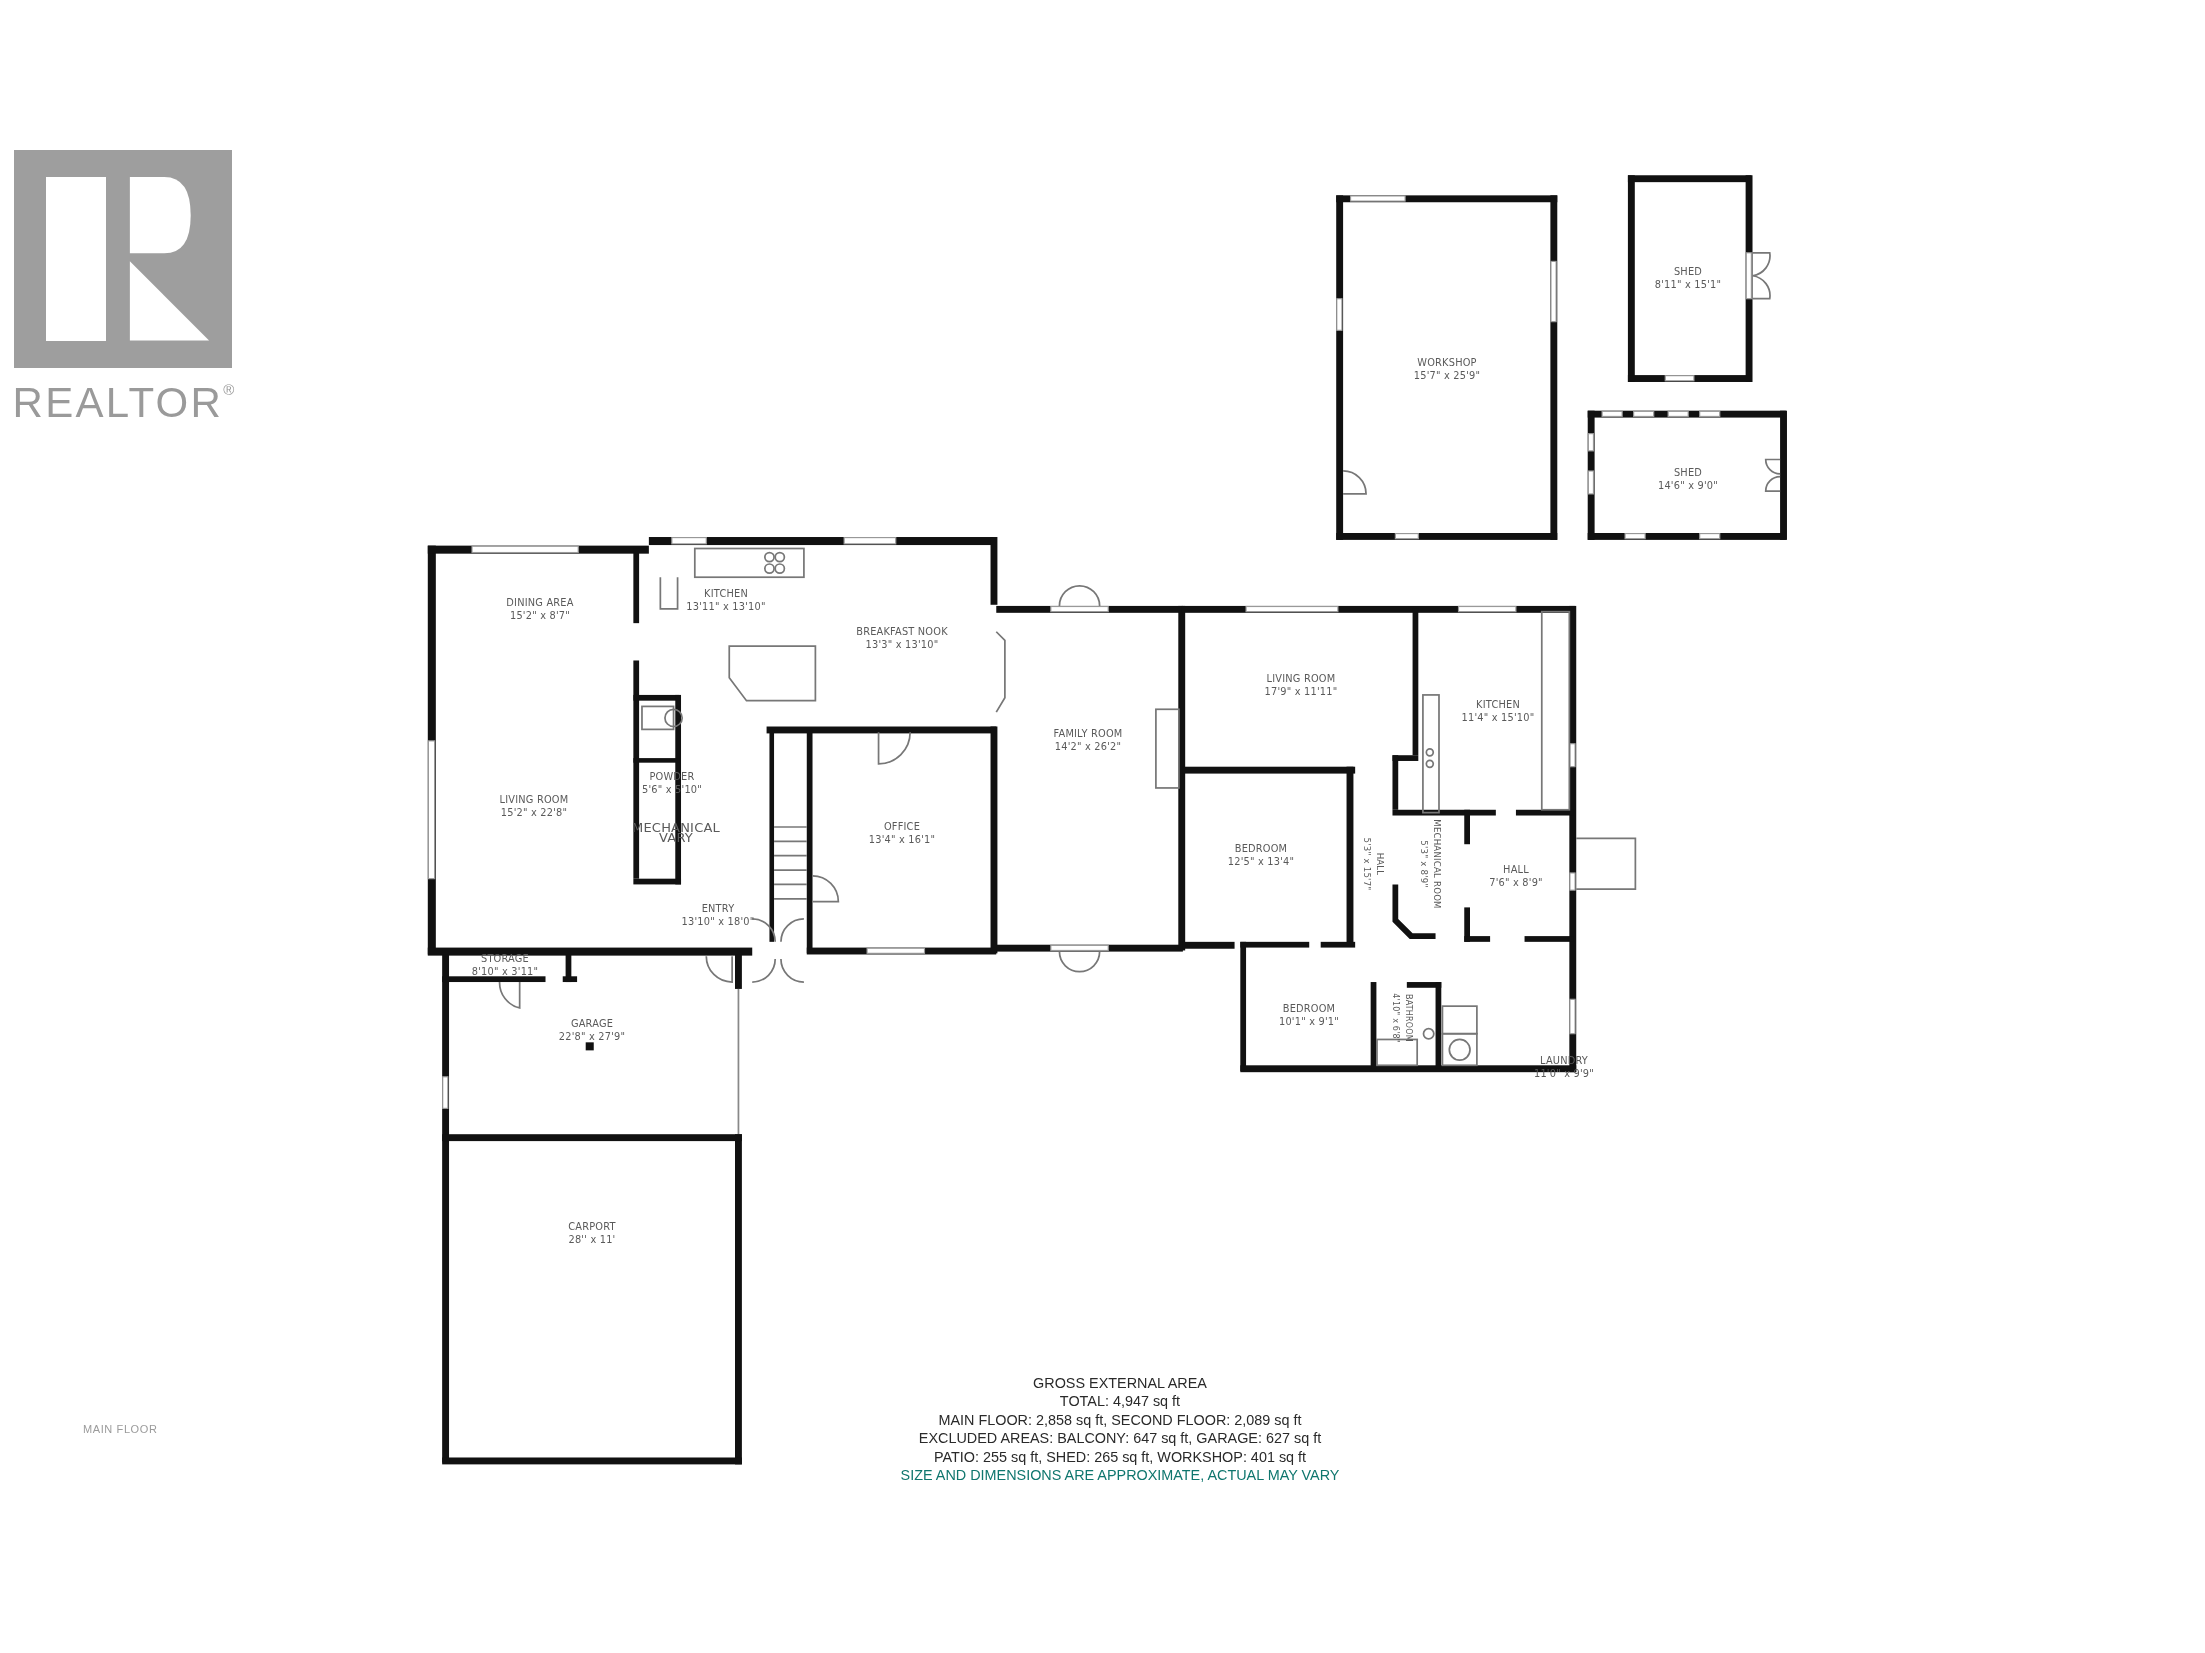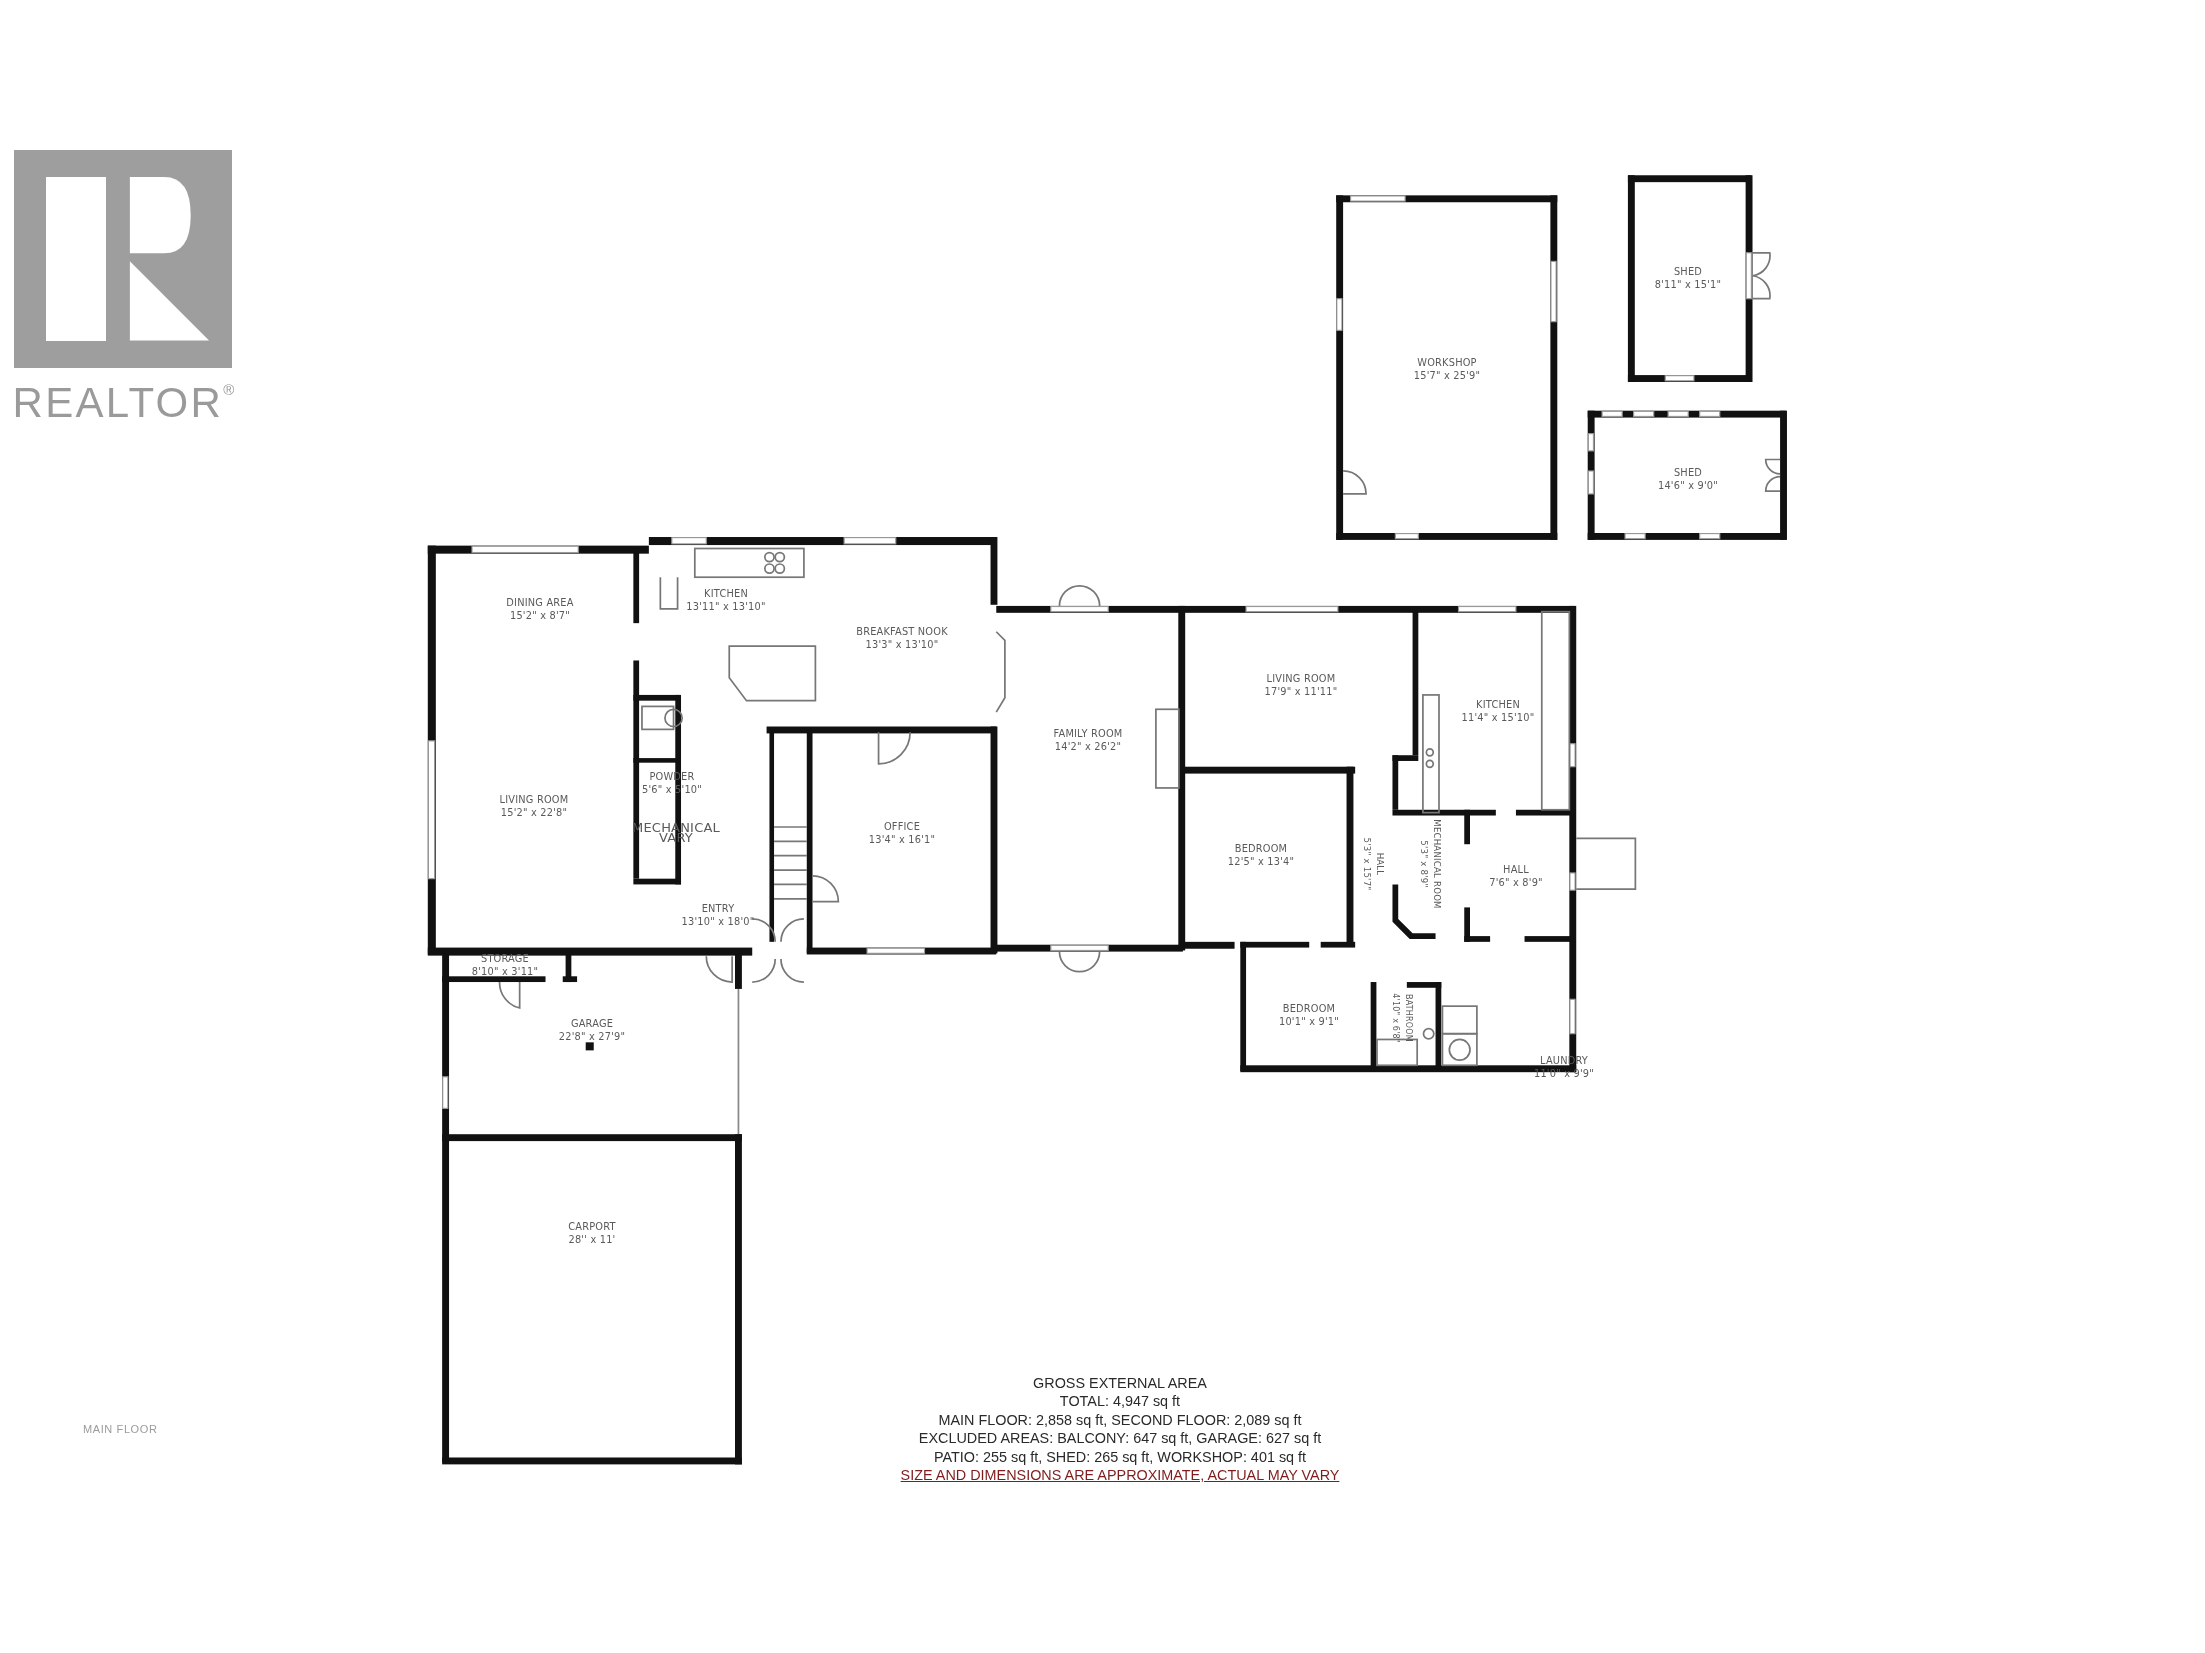--- a/index.html
+++ b/index.html
@@ -17,21 +17,21 @@
   .vert { transform:translate(-50%,-50%) rotate(90deg); }
   .logo { position:absolute; left:14.4px; top:150px; width:218px; height:218px; background:#9e9e9e; }
   .logo .bar { position:absolute; background:#fff; }
   .logo-text { position:absolute; left:12.6px; top:379px; font-size:42px; color:#9a9a9a; letter-spacing:2.3px;
                font-family:"Liberation Sans", sans-serif; }
   .logo-text sup { font-size:15px; vertical-align:top; position:relative; top:2.3px; }
   .floor-name { position:absolute; left:83px; top:1423px; font-size:11px; color:#9b9b9b;
                 font-family:"Liberation Sans", sans-serif; letter-spacing:0.6px; }
   .summary { position:absolute; left:1120px; top:1374px; transform:translateX(-50%); text-align:center;
              font-family:"Liberation Sans", sans-serif; font-size:14.4px; line-height:18.4px; color:#2a2a2a; }
-  .summary .note { color:#7f1d1d;text-decoration:underline; }
+  .summary .note { color:#0f766e; }
 </style>
 </head>
 <body>
 
 <div class="logo">
   <div class="bar" style="left:32px;top:27px;width:60px;height:164px;"></div>
   <svg class="abs" style="left:0;top:0;" width="218" height="218" viewBox="0 0 380 380">
     <path d="M202 47 L262 47 Q308 47 308 114 Q308 180 262 180 L202 180 Z" fill="#fff"></path>
     <path d="M202 194 L340 332 L202 332 Z" fill="#fff"></path>
   </svg>

